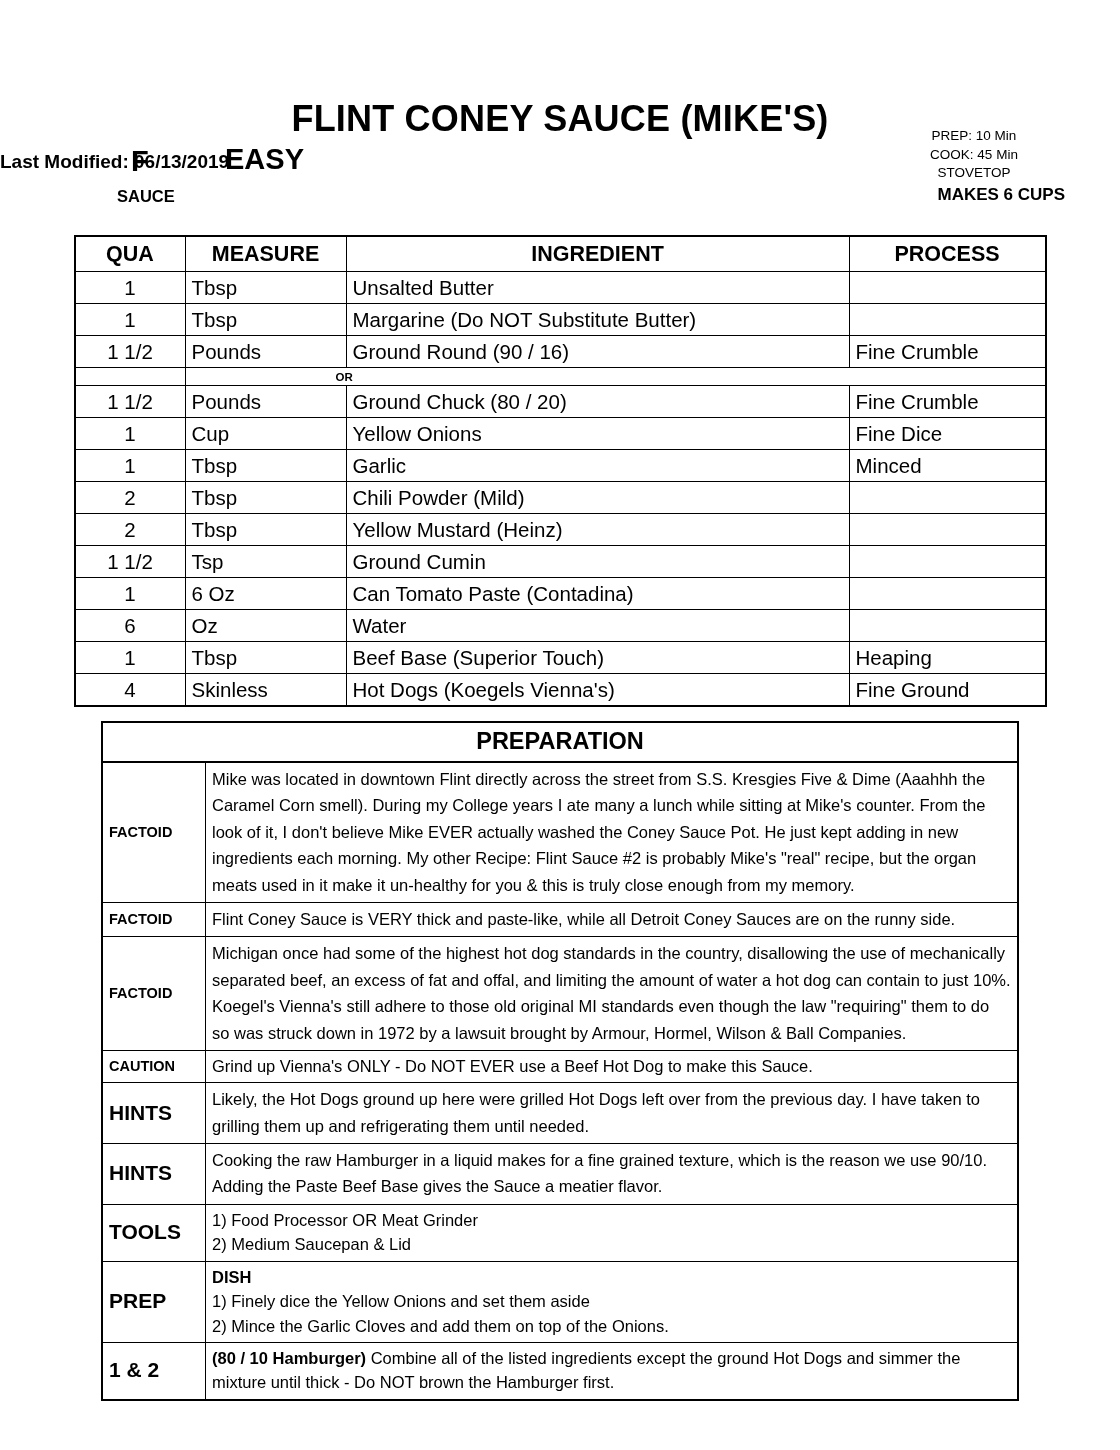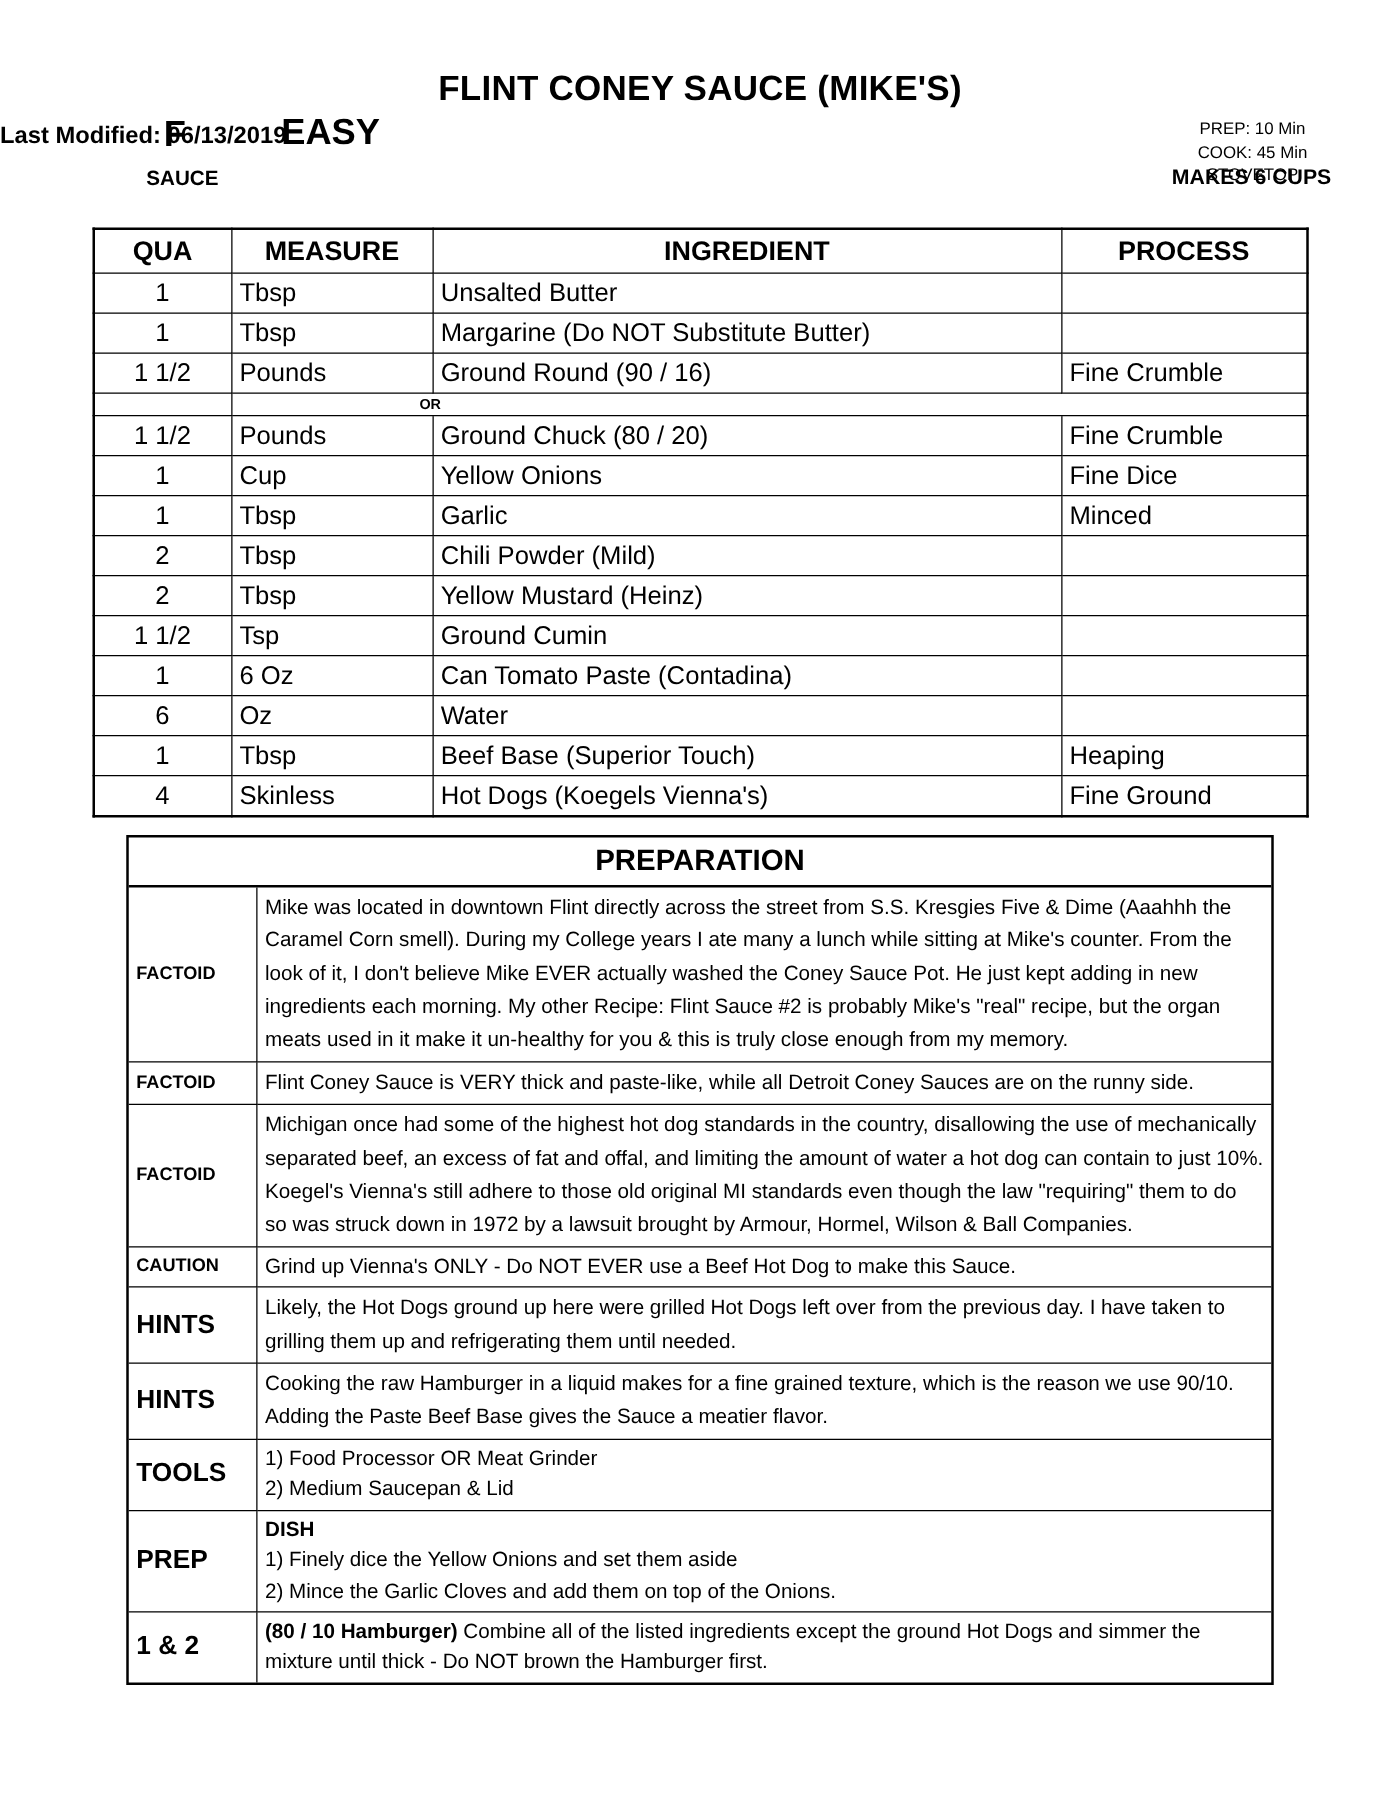--- a/index.html
+++ b/index.html
@@ -18,25 +18,25 @@
     position: relative;
     width: 1120px;
     height: 1450px;
     box-sizing: border-box;
     padding: 0;
   }
 
   
   .title {
     text-align: center;
-    font-size: 28px;
+    font-size: 36px;
     font-weight: bold;
     letter-spacing: 0.2px;
     margin: 0;
-    padding-top: 55px;
+    padding-top: 98px;
   }
   .subtitle {
     text-align: left;
     font-size: 19px;
     font-weight: bold;
     margin: 0;
     padding-top: 11px;
   }
   .header-row {
     position: relative;
@@ -51,27 +51,26 @@
   }
   .difficulty {
     position: absolute;
     left: 225px;
     top: -30px;
     font-size: 29px;
     font-weight: bold;
   }
   .times {
     position: absolute;
-    right: 28px;
+    right: 56px;
     top: -46px;
     text-align: center;
     font-size: 13.5px;
     line-height: 1.38;
     width: 180px;
-    margin-top: 20px;
   }
   .sauce-label {
     position: absolute;
     left: 117px;
     top: 14px;
     font-size: 16.5px;
     font-weight: bold;
   }
   .makes-label {
     position: absolute;

